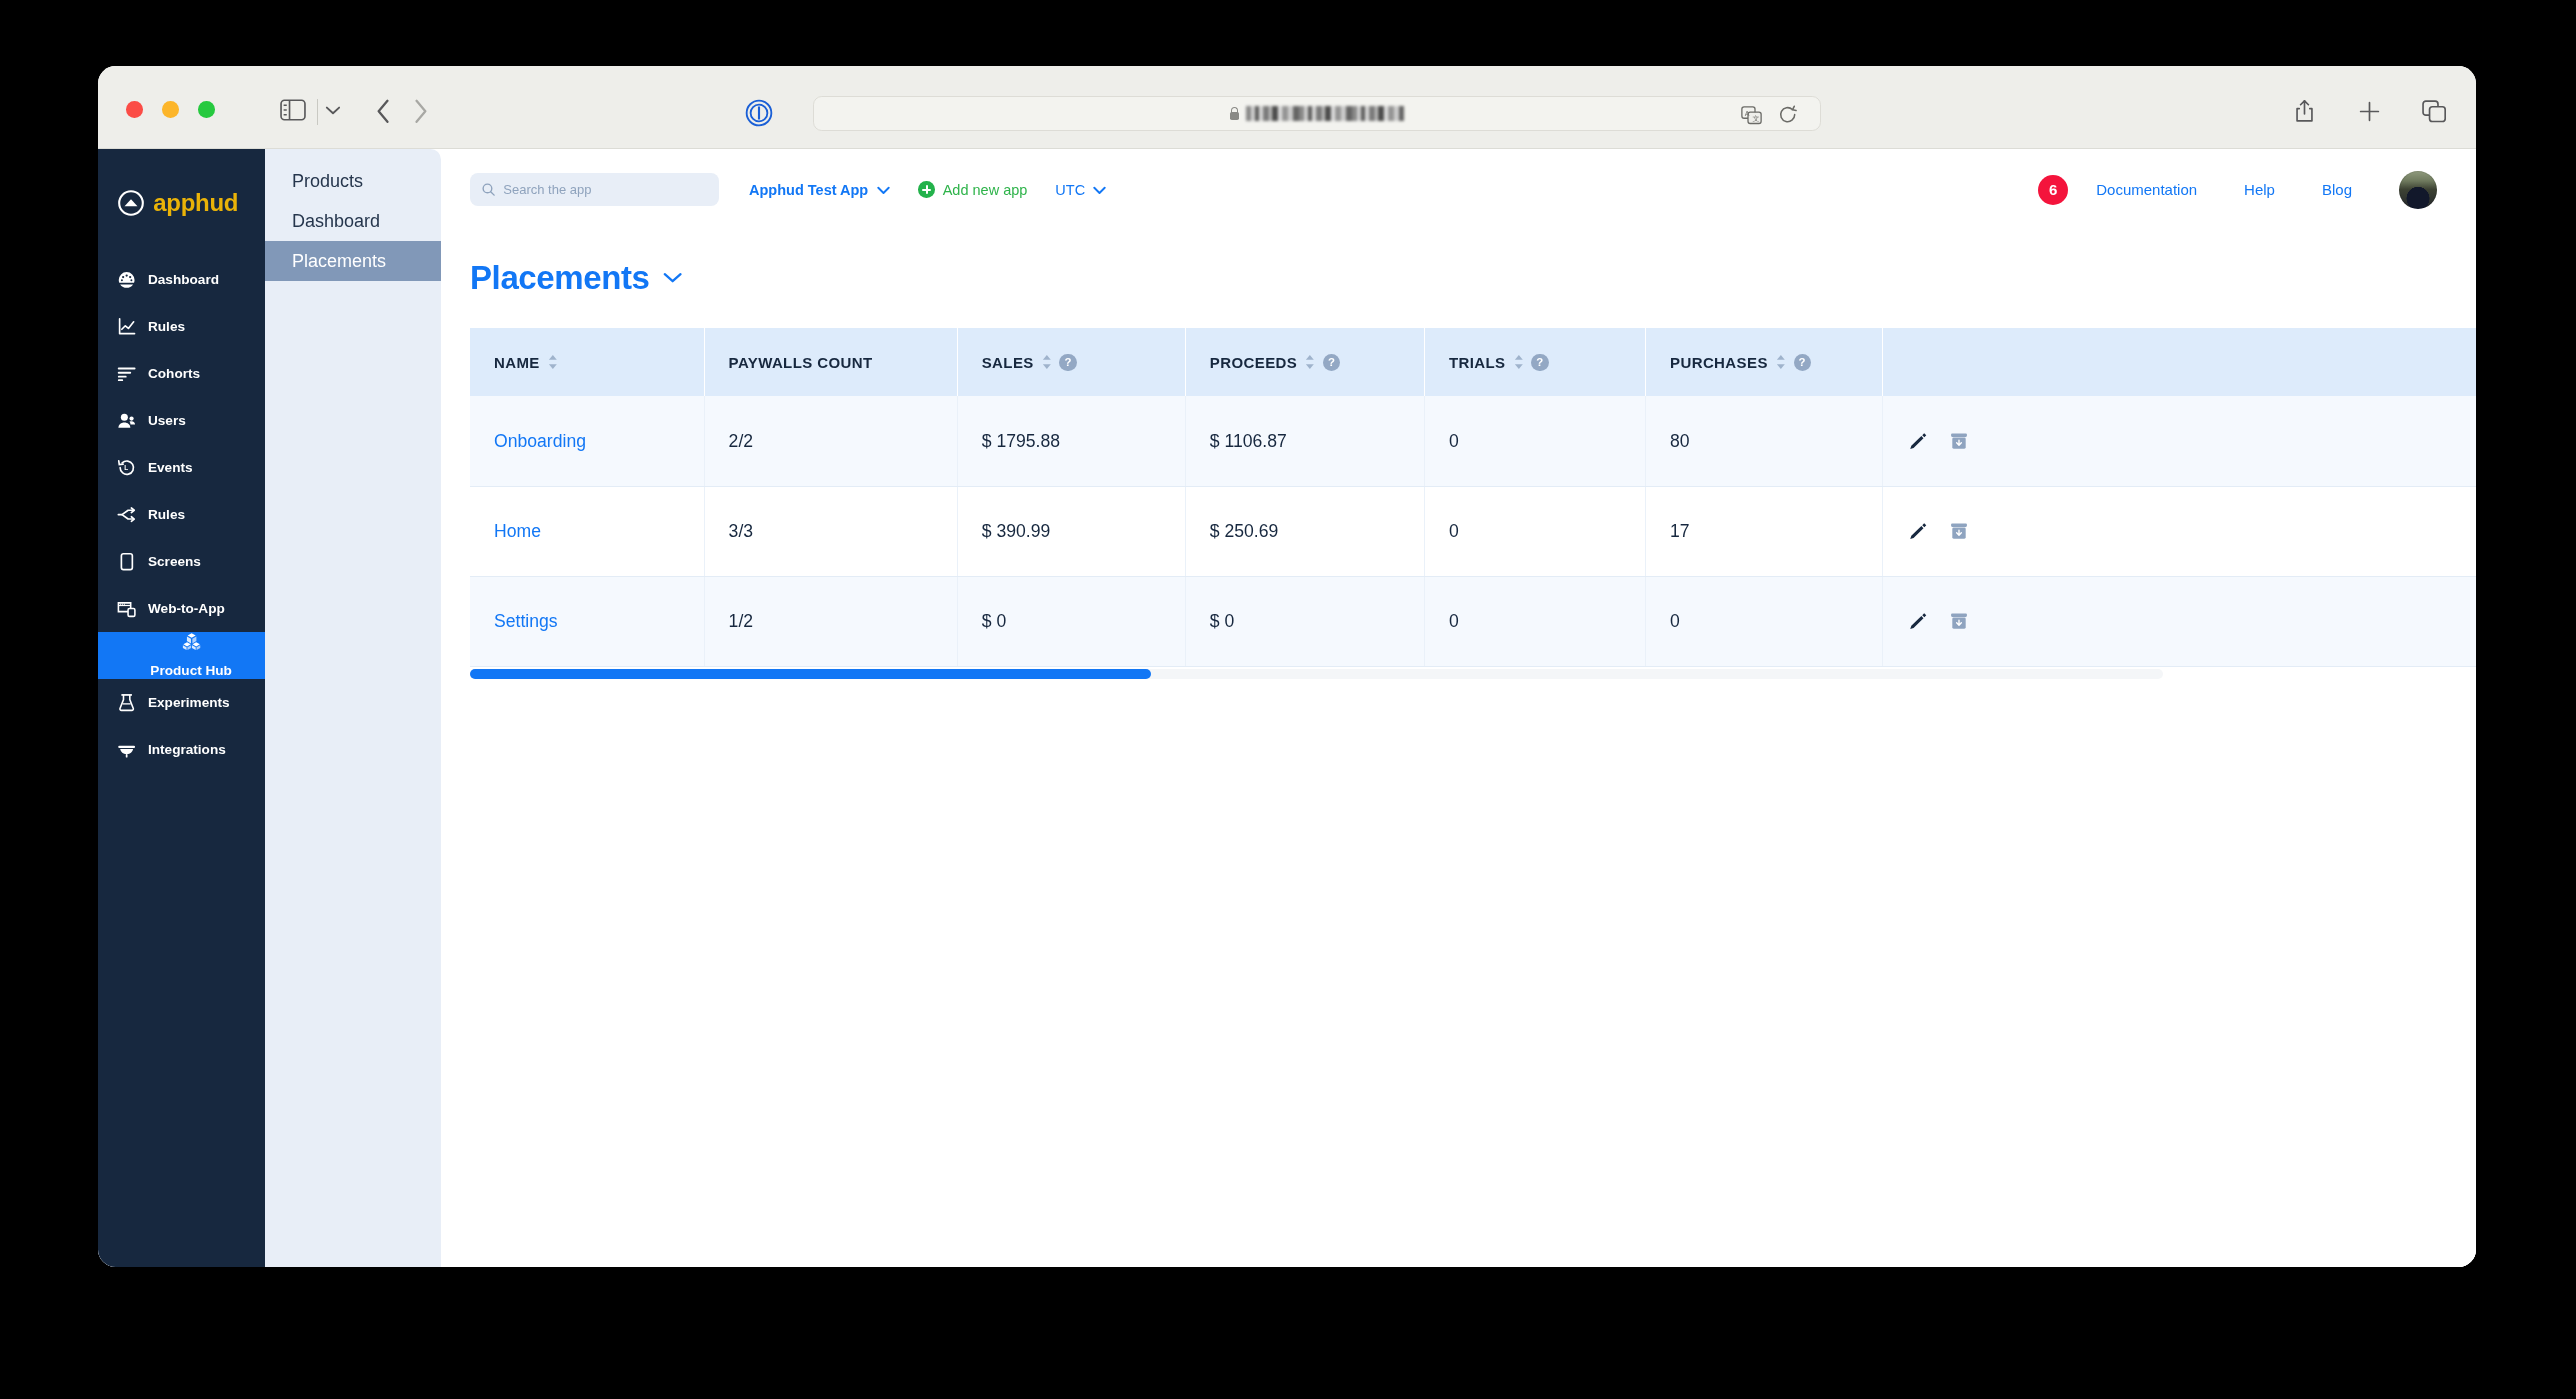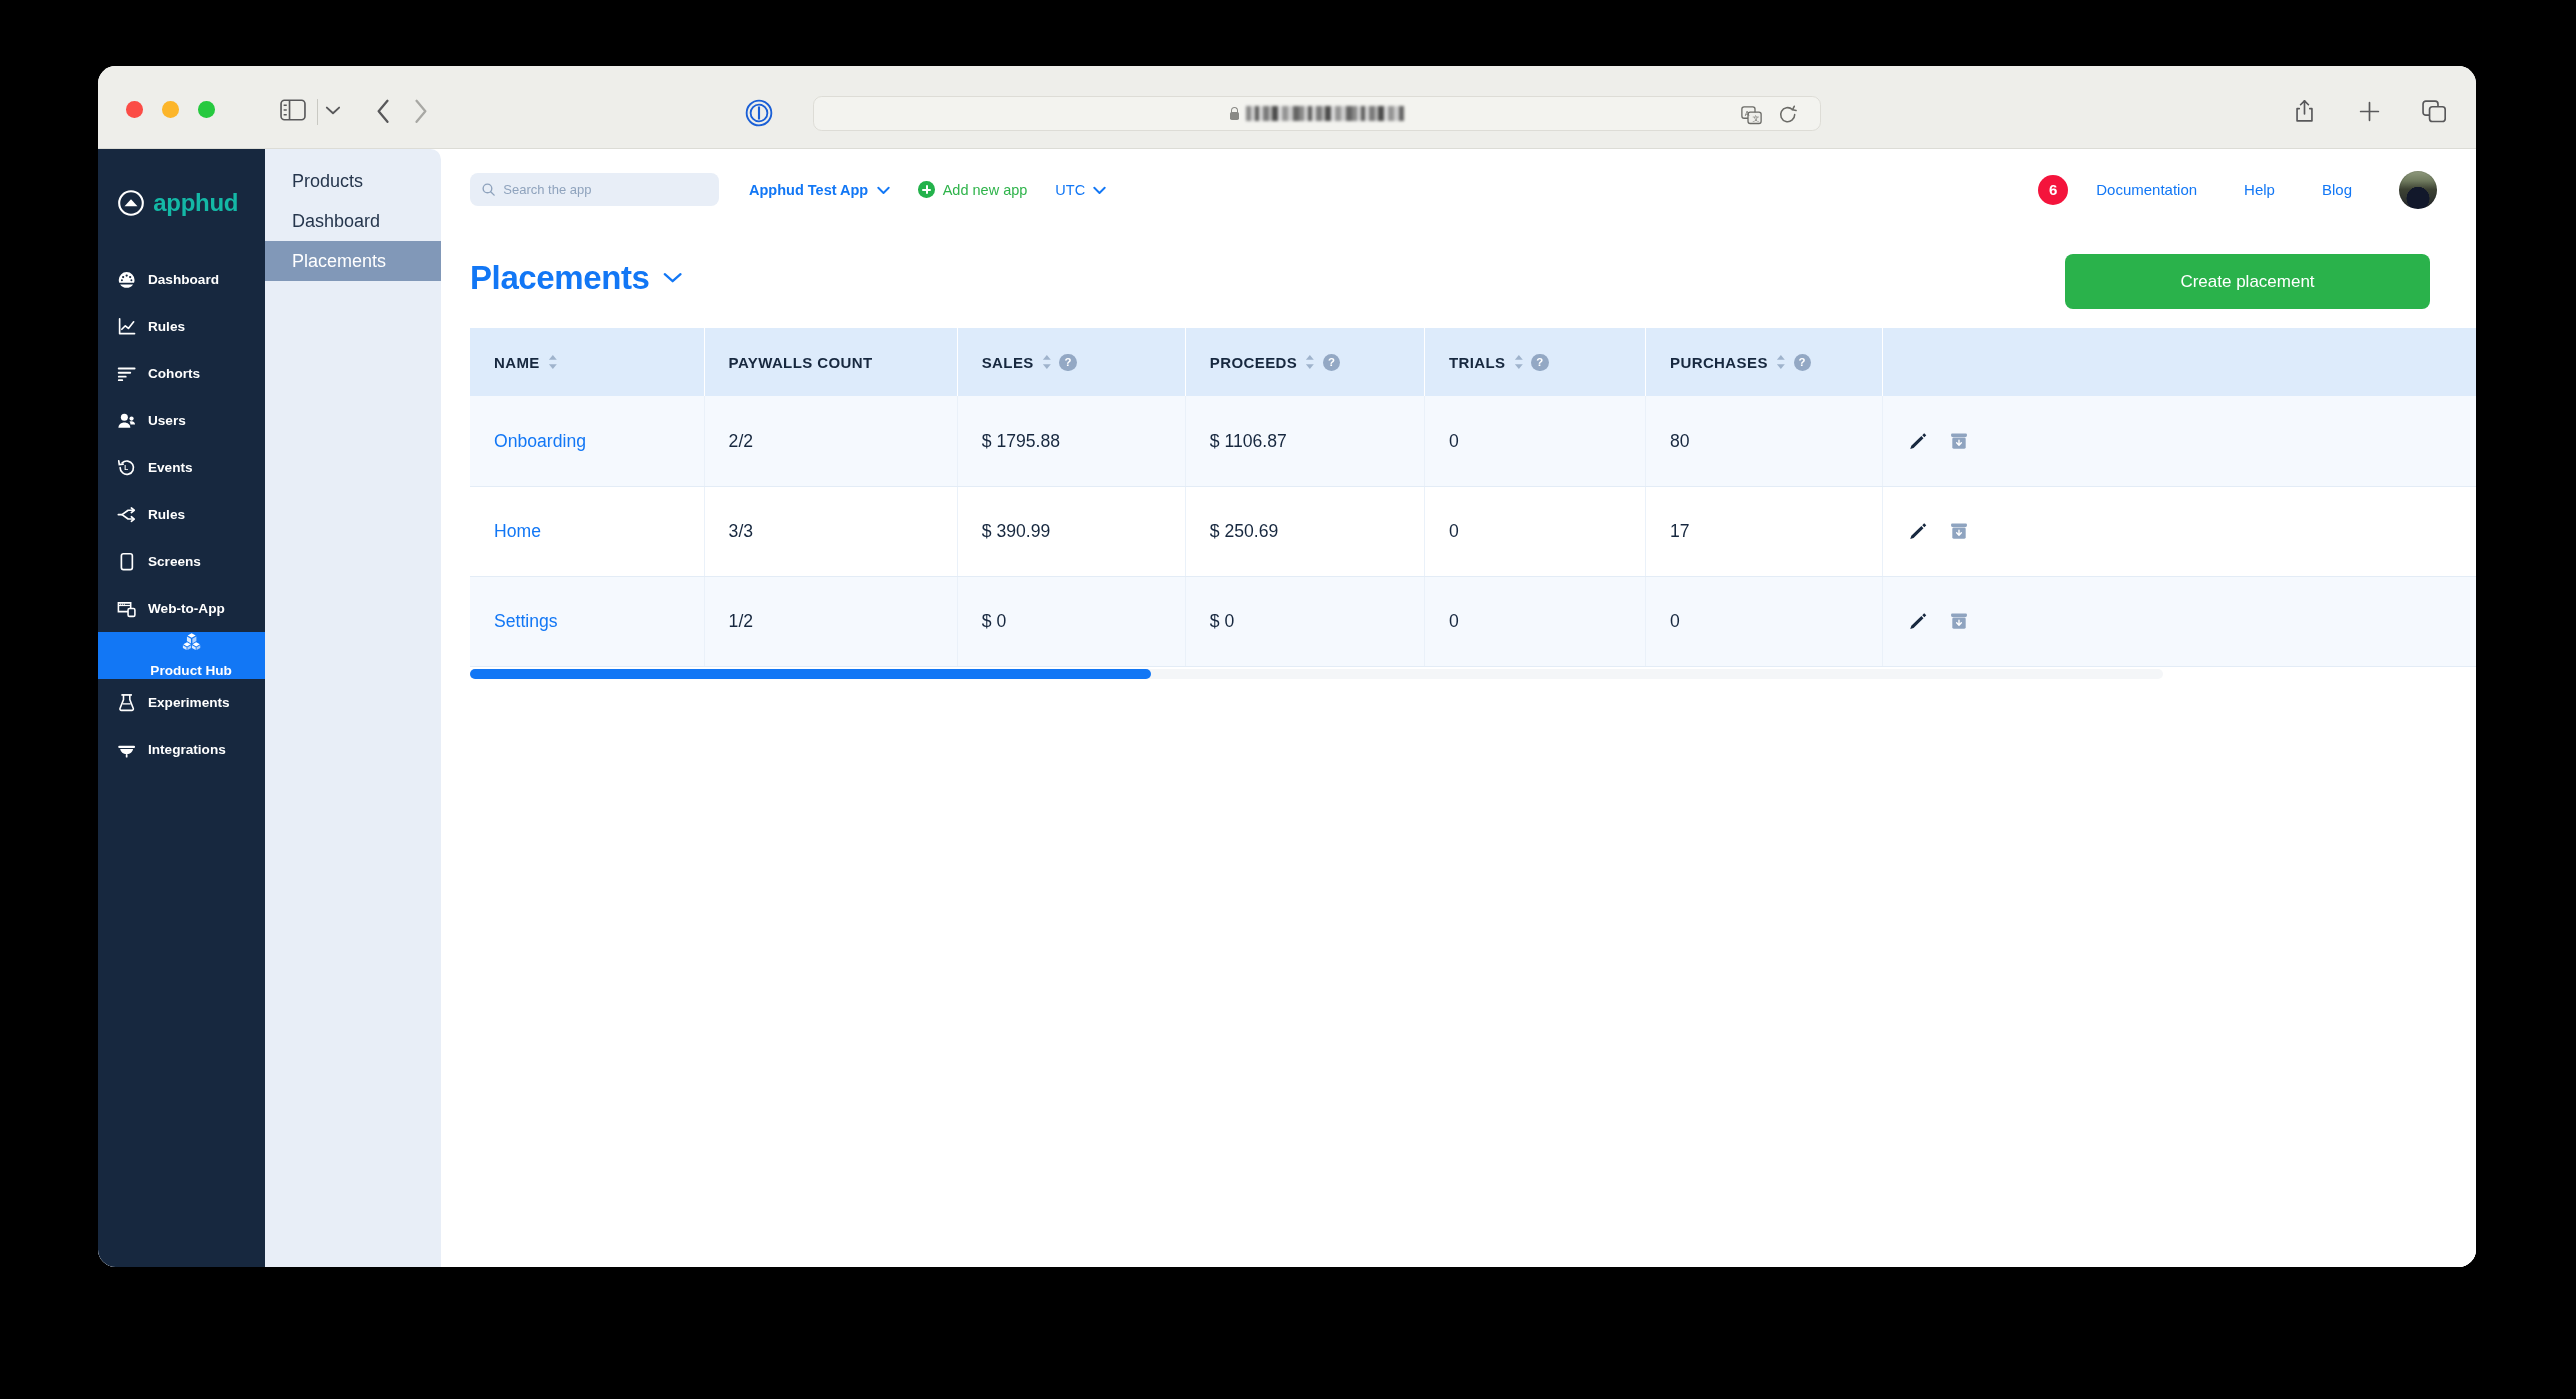--- a/index.html
+++ b/index.html
@@ -72,21 +72,21 @@
   .page { position:relative; display:flex; height:1119px; background:#fff; }
 
   
   .lsidebar {
     width:167px; flex:0 0 167px;
     background:#17283f;
     position:relative;
   }
   .logo { display:flex; align-items:center; gap:8px; padding:40px 0 0 19.3px; }
   .logo-mark { width:28px; height:28px; }
-  .logo-text { color:#14b8a6; font-size:24px; font-weight:700; letter-spacing:-0.3px; }
+  .logo-text { color:#eab308; font-size:24px; font-weight:700; letter-spacing:-0.3px; }
 
   .lnav { margin-top:39px; }
   .lnav-item {
     display:flex; align-items:center; gap:11.4px;
     height:47px; padding-left:19.3px;
     color:#ffffff; font-size:13.6px; font-weight:700;
     cursor:pointer;
   }
   .lnav-item.active { background:#1277f5;flex-direction:column; }
   .lnav-ico { width:19.3px; height:19.3px; flex:0 0 19.3px; display:flex; align-items:center; justify-content:center; }
@@ -551,21 +551,20 @@
 
       <div class="content">
 
         <div class="page-head">
           <div class="page-title">Placements</div>
           <div class="title-chev">
             <svg width="19.3" height="11.4" viewBox="0 0 22 13" fill="none" stroke="currentColor" stroke-width="2.6" stroke-linecap="round" stroke-linejoin="round">
                 <polyline points="2,2.5 11,10.5 20,2.5"></polyline>
               </svg>
           </div>
-          <button class="create-btn">Create placement</button>
         </div>
 
         <div class="table-wrap">
           <table>
             <colgroup>
               <col class="c-name">
                 <col class="c-paywalls">
                 <col class="c-sales">
               <col class="c-proceeds">
                 <col class="c-trials">

